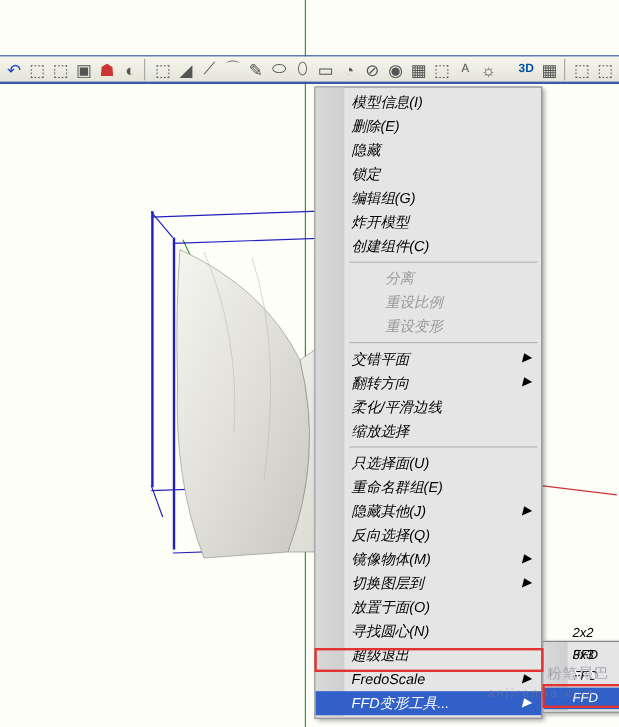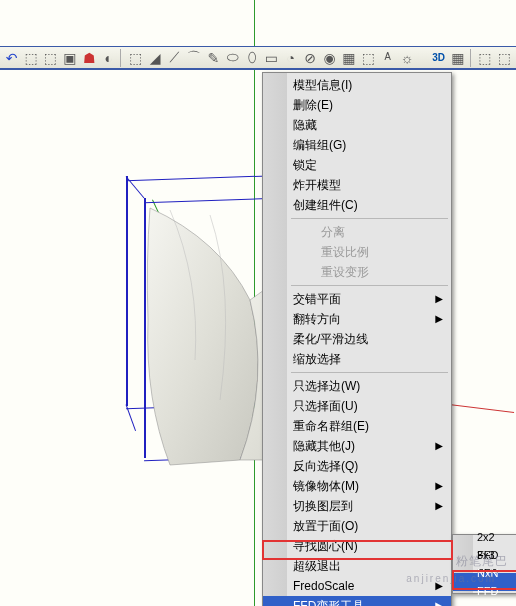--- a/index.html
+++ b/index.html
@@ -38,21 +38,21 @@
   .toolbar { position: absolute; top: 46px; left: 0; width: 516px; height: 24px; background: linear-gradient(#f6f6ee, #e4e4d8); border-top: 1px solid #3a5aa8; border-bottom: 2px solid #3a5aa8; display: flex; align-items: center; padding: 0 2px; }
   .tool-icon { width: 22px; height: 20px; display: flex; align-items: center; justify-content: center; font-size: 14px; cursor: pointer; color: #555; }
   .tool-sep { width: 4px; height: 18px; border-left: 1px solid #aaa; margin: 0 2px; }
   .tool3d { font-size: 10px; font-weight: bold; color: #0050aa; margin-left: 12px; }
   .toolblue { color: #2244cc; }
   .toolred { color: #cc3333; }
   
   
   .context-menu { position: absolute; left: 262px; top: 72px; width: 190px; background: #e5e5e5; box-shadow: 2px 2px 4px rgba(0,0,0,0.4); border: 1px solid #888; padding: 2px 0; }
   .menu-left-bar { position: absolute; left: 0; top: 0; width: 24px; height: 100%; background: linear-gradient(90deg, #d9d9d9, #cfcfcf); }
-  .menu-item { position: relative; height: 20px; line-height: 20px; padding-left: 30px; padding-right: 6px; color: #000; cursor: default; display: flex; justify-content: space-between; align-items: center; }
+  .menu-item { position: relative; height: 20px; line-height: 20px; padding-left: 30px; padding-right: 6px; color: #000; cursor: default; display: flex; justify-content: space-between; align-items: flex-end; font-style: italic; }
   .menu-item.disabled { color: #9a9a9a; margin-left: 28px; }
   .menu-item.highlighted { background: #3060c8; color: #fff; }
   .menu-sep { height: 1px; margin: 3px 3px 3px 28px; background: #b8b8b8; position: relative; }
   .menu-arrow { font-size: 10px; margin-right: 2px; }
   .highlight-box { position: absolute; left: 262px; top: 540px; width: 191px; height: 20px; border: 2px solid #e23333; pointer-events: none; z-index: 5; }
   
   
   .submenu { position: absolute; left: 452px; top: 534px; width: 68px; background: #e5e5e5; box-shadow: 2px 2px 4px rgba(0,0,0,0.4); border: 1px solid #888; padding: 2px 0; }
   .submenu .menu-left-bar { width: 20px; }
   .submenu .menu-item { padding-left: 24px; font-size: 11px; height: 18px; line-height: 18px; }
@@ -137,24 +137,24 @@
       <div class="menu-item">
         <span>模型信息(I)</span>
       </div>
       <div class="menu-item">
         <span>删除(E)</span>
       </div>
       <div class="menu-item">
         <span>隐藏</span>
       </div>
       <div class="menu-item">
+        <span>锁定</span>
+      </div>
+      <div class="menu-item">
         <span>编辑组(G)</span>
-      </div>
-      <div class="menu-item">
-        <span>锁定</span>
       </div>
       <div class="menu-item">
         <span>炸开模型</span>
       </div>
       <div class="menu-item">
         <span>创建组件(C)</span>
       </div>
     </div>
   <div class="menu-sep"></div>
   <div id="menu-sec2">
@@ -181,23 +181,20 @@
       <div class="menu-item">
         <span>柔化/平滑边线</span>
       </div>
       <div class="menu-item">
         <span>缩放选择</span>
       </div>
     </div>
   <div class="menu-sep"></div>
   <div id="menu-sec4">
       <div class="menu-item">
-        <span>只选择边(W)</span>
-      </div>
-      <div class="menu-item">
         <span>只选择面(U)</span>
       </div>
       <div class="menu-item">
         <span>重命名群组(E)</span>
       </div>
       <div class="menu-item">
         <span>隐藏其他(J)</span>
         <span class="menu-arrow">▶</span>
       </div>
       <div class="menu-item">

